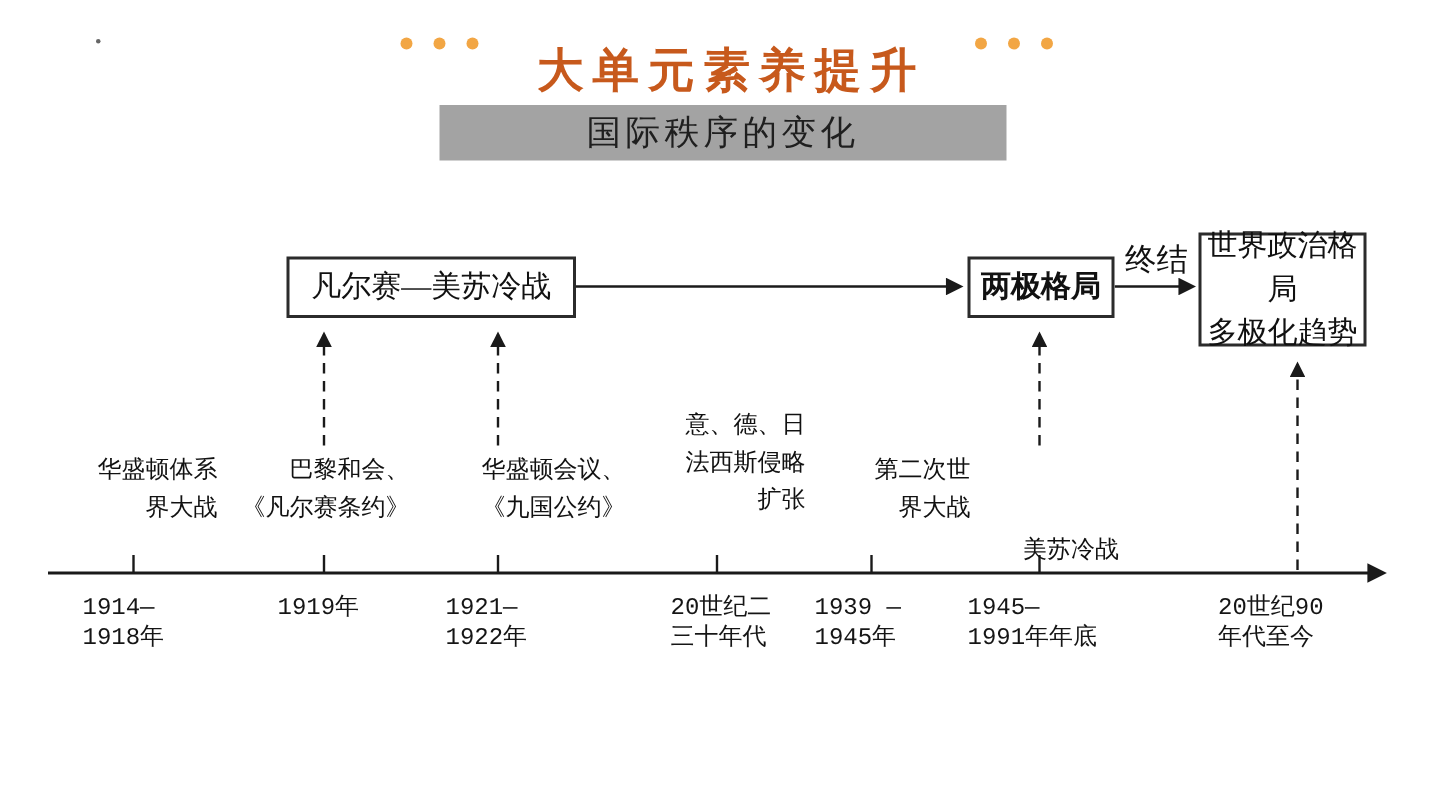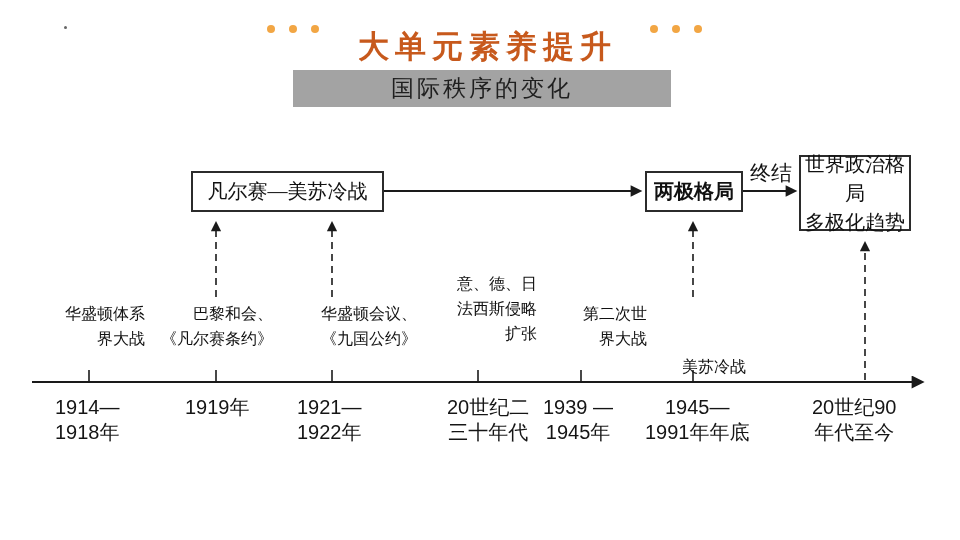--- a/index.html
+++ b/index.html
@@ -22,22 +22,22 @@
     border:2px solid #2b2b2b; background:#ffffff; box-sizing:border-box;
     display:flex; align-items:center; justify-content:center;
     font-size:20px; color:#111; text-align:center; white-space:pre-line; line-height:1.45;
   }
   .lab {
     font-size:16px; color:#111; text-align:right;
     white-space:pre-line; line-height:1.55;
   }
   .arrlab { font-size:21px; color:#111; text-align:center; white-space:nowrap; }
   .date {
-    font-family:Liberation Sans, sans-serif; font-size:20px; color:#151515;
-    white-space:pre-line; line-height:1.25; text-align:center;
+    font-family:Liberation Mono, monospace; font-size:16px; color:#151515;
+    white-space:pre-line; line-height:1.25; text-align:left;
   }
   .stray { width:3px; height:3px; border-radius:50%; background:#666; }
   svg.lines { left:0; top:0; pointer-events:none; }
 </style>
 </head>
 <body>
 
 <div class="stage">
 
   <div class="abs stray" style="left:64px; top:26px;"></div>

